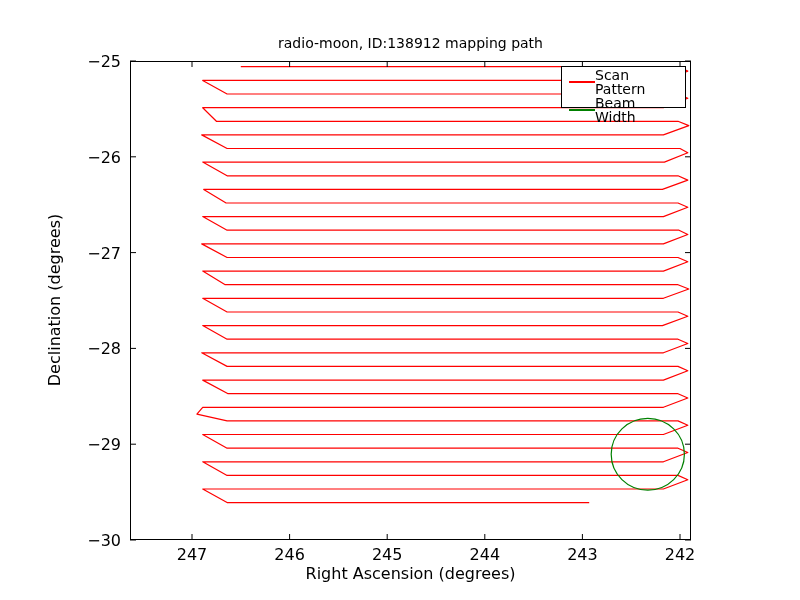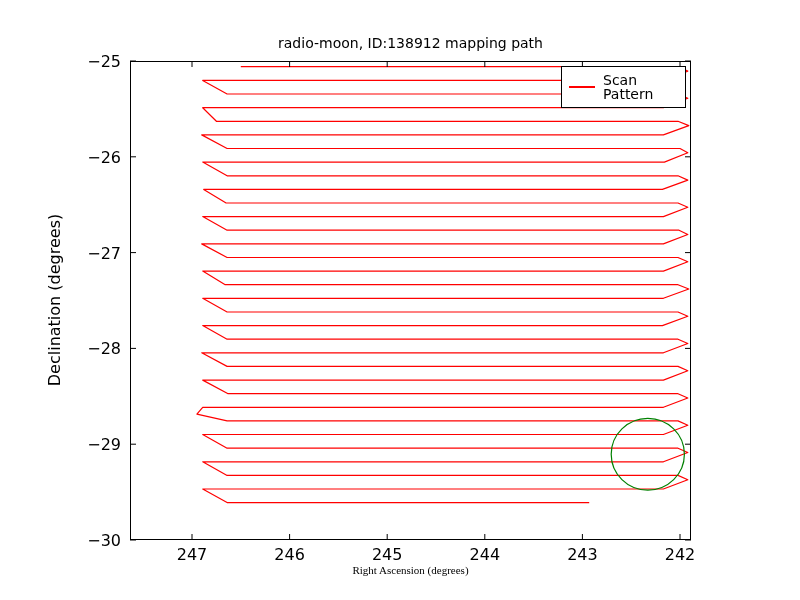--- a/index.html
+++ b/index.html
@@ -2,27 +2,27 @@
 <html><head>
 <meta charset="utf-8">
 <style>
   html,body{margin:0;padding:0;background:#ffffff;}
   .figure{position:relative;width:800px;height:600px;background:#ffffff;
           font-family:"DejaVu Sans","Liberation Sans",sans-serif;overflow:hidden;}
   .plot-svg{position:absolute;left:0;top:0;}
   .chart-title{position:absolute;left:130px;width:561px;top:35px;text-align:center;
                font-size:14px;color:#000;}
   .x-label{position:absolute;left:130px;width:561px;top:564px;text-align:center;
-           font-size:11px;color:#000;font-family:Liberation Serif, serif;}
+           font-size:16px;color:#000;}
   .y-label{position:absolute;left:54px;top:300px;transform:translate(-50%,-50%) rotate(-90deg);
            white-space:nowrap;font-size:16px;color:#000;}
   .legend{position:absolute;left:561px;top:66px;width:125px;height:42px;background:#ffffff;
           border:1px solid #000;box-sizing:border-box;display:flex;flex-direction:column;
           justify-content:space-evenly;padding:1px 7px;font-size:14px;color:#000;}
-  .legend-row{display:flex;align-items:center;gap:8px;line-height:1;}
+  .legend-row{display:flex;align-items:center;line-height:1;}
   .legend-sample{width:26px;height:0;border-top:2px solid #000;flex:0 0 auto;}
   svg text{font-family:"DejaVu Sans","Liberation Sans",sans-serif;font-size:16px;fill:#000;}
 </style>
 </head>
 <body>
 
 <div class="figure">
 
   <svg class="plot-svg" id="plot" width="800" height="600">
       <polyline points="240.8,66.7 678.0,66.7 687.8,71.1 663.4,80.4 202.7,80.4 227.1,94.0 678.0,94.0 687.8,98.3 663.4,107.7 202.7,107.7 216.4,121.3 678.0,121.3 688.8,125.6 663.4,134.9 201.7,134.9 227.1,148.5 680.0,148.5 687.8,152.8 664.4,162.1 202.7,162.1 227.1,175.8 678.0,175.8 687.8,180.1 662.4,189.4 203.7,189.4 226.1,203.0 678.0,203.0 687.8,207.3 663.4,216.6 202.7,216.6 227.1,230.2 679.0,230.2 687.8,234.5 663.4,243.9 201.7,243.9 227.1,257.5 678.0,257.5 687.8,261.8 663.4,271.1 202.7,271.1 225.2,284.7 678.0,284.7 688.8,289.0 663.4,298.3 202.7,298.3 227.1,312.0 678.0,312.0 687.8,316.3 662.4,325.6 202.7,325.6 227.1,339.2 678.0,339.2 687.8,343.5 663.4,352.8 201.7,352.8 227.1,366.4 678.0,366.4 687.8,370.7 663.4,380.1 202.7,380.1 228.1,393.7 678.0,393.7 687.8,398.0 663.4,407.3 202.7,407.3 196.9,414.1 227.1,420.9 678.0,420.9 687.8,425.2 663.4,434.5 202.7,434.5 227.1,448.2 678.0,448.2 687.8,452.5 663.4,461.8 202.7,461.8 227.1,475.4 678.0,475.4 687.8,479.7 663.4,489.0 202.7,489.0 227.1,502.6 589.2,502.6" fill="none" stroke="#ff0000" stroke-width="1.2" stroke-linejoin="round"></polyline>
@@ -70,15 +70,19 @@
 
   <div class="x-label">Right Ascension (degrees)</div>
 
   <div class="y-label">Declination (degrees)</div>
 
   <div class="legend">
     <div class="legend-row">
       <span class="legend-sample" id="legend-sample-0" style="border-top-color: rgb(255, 0, 0);"></span>
       <span>Scan Pattern</span>
     </div>
+    <div class="legend-row">
+      <span class="legend-sample" id="legend-sample-1" style="border-top-color: rgb(0, 128, 0);"></span>
+      <span>Beam Width</span>
+    </div>
   </div>
 
 </div>
 
 </body></html>

